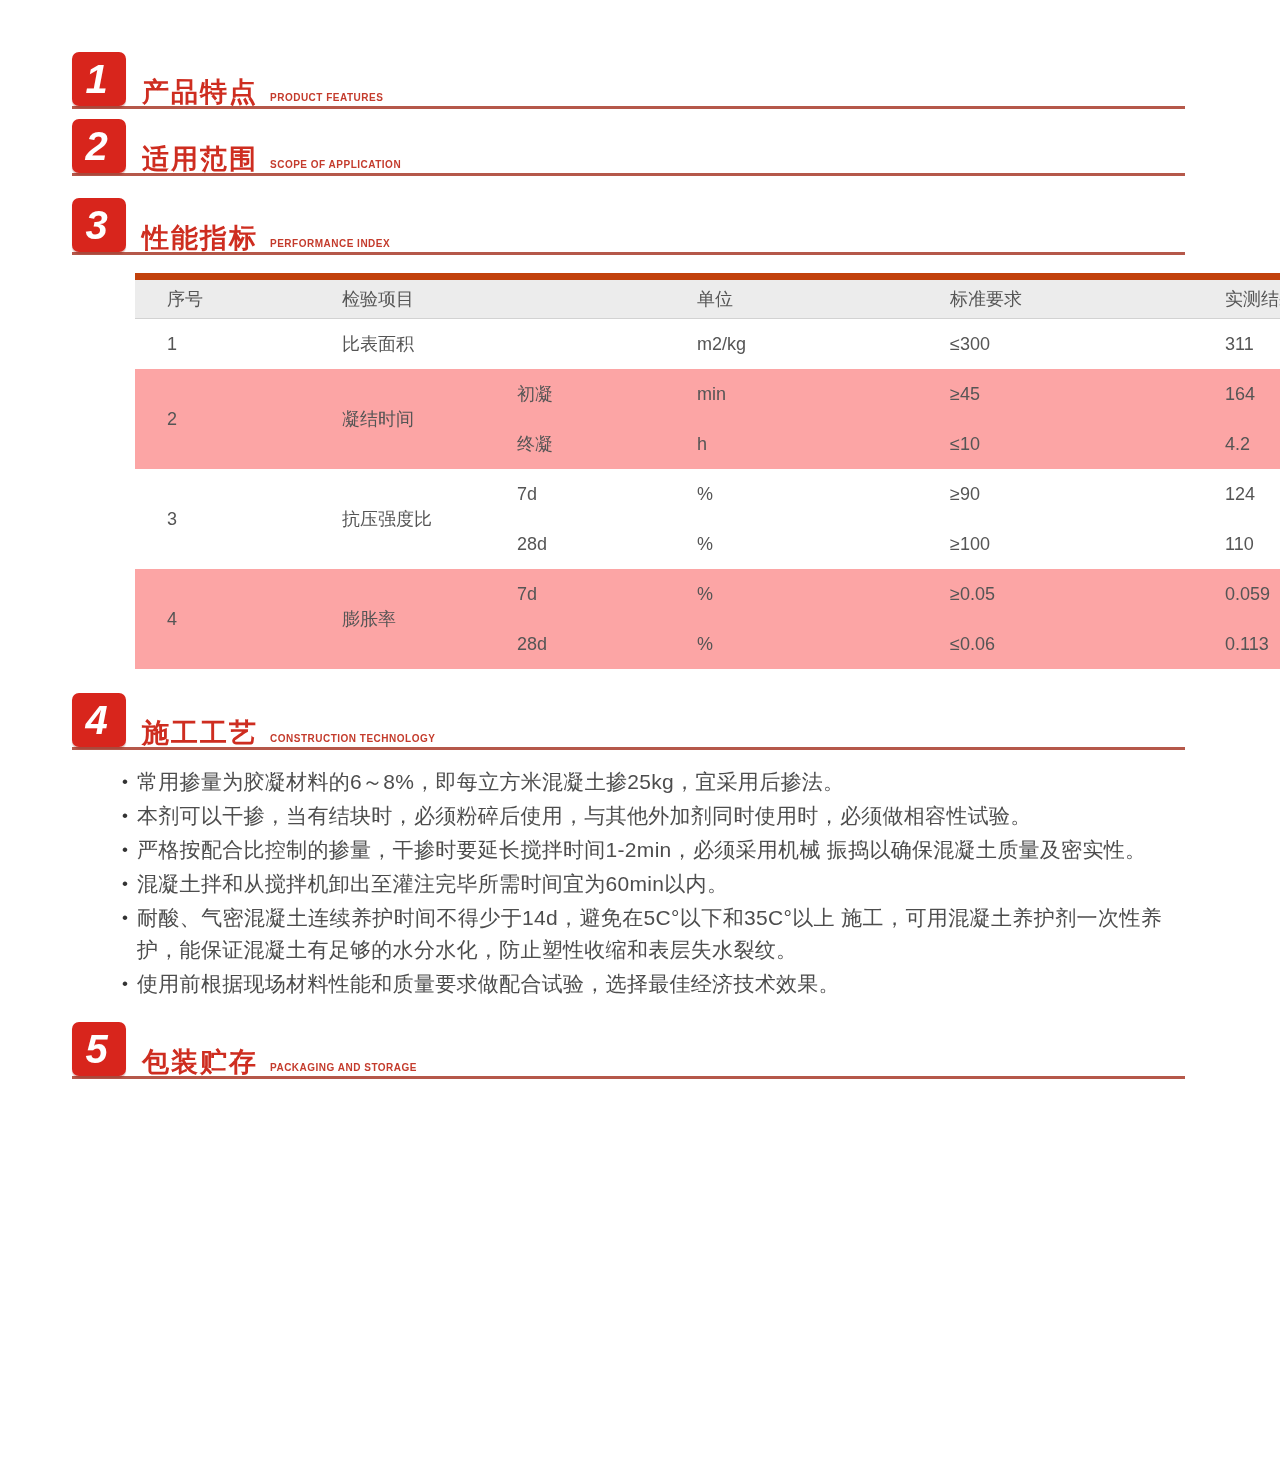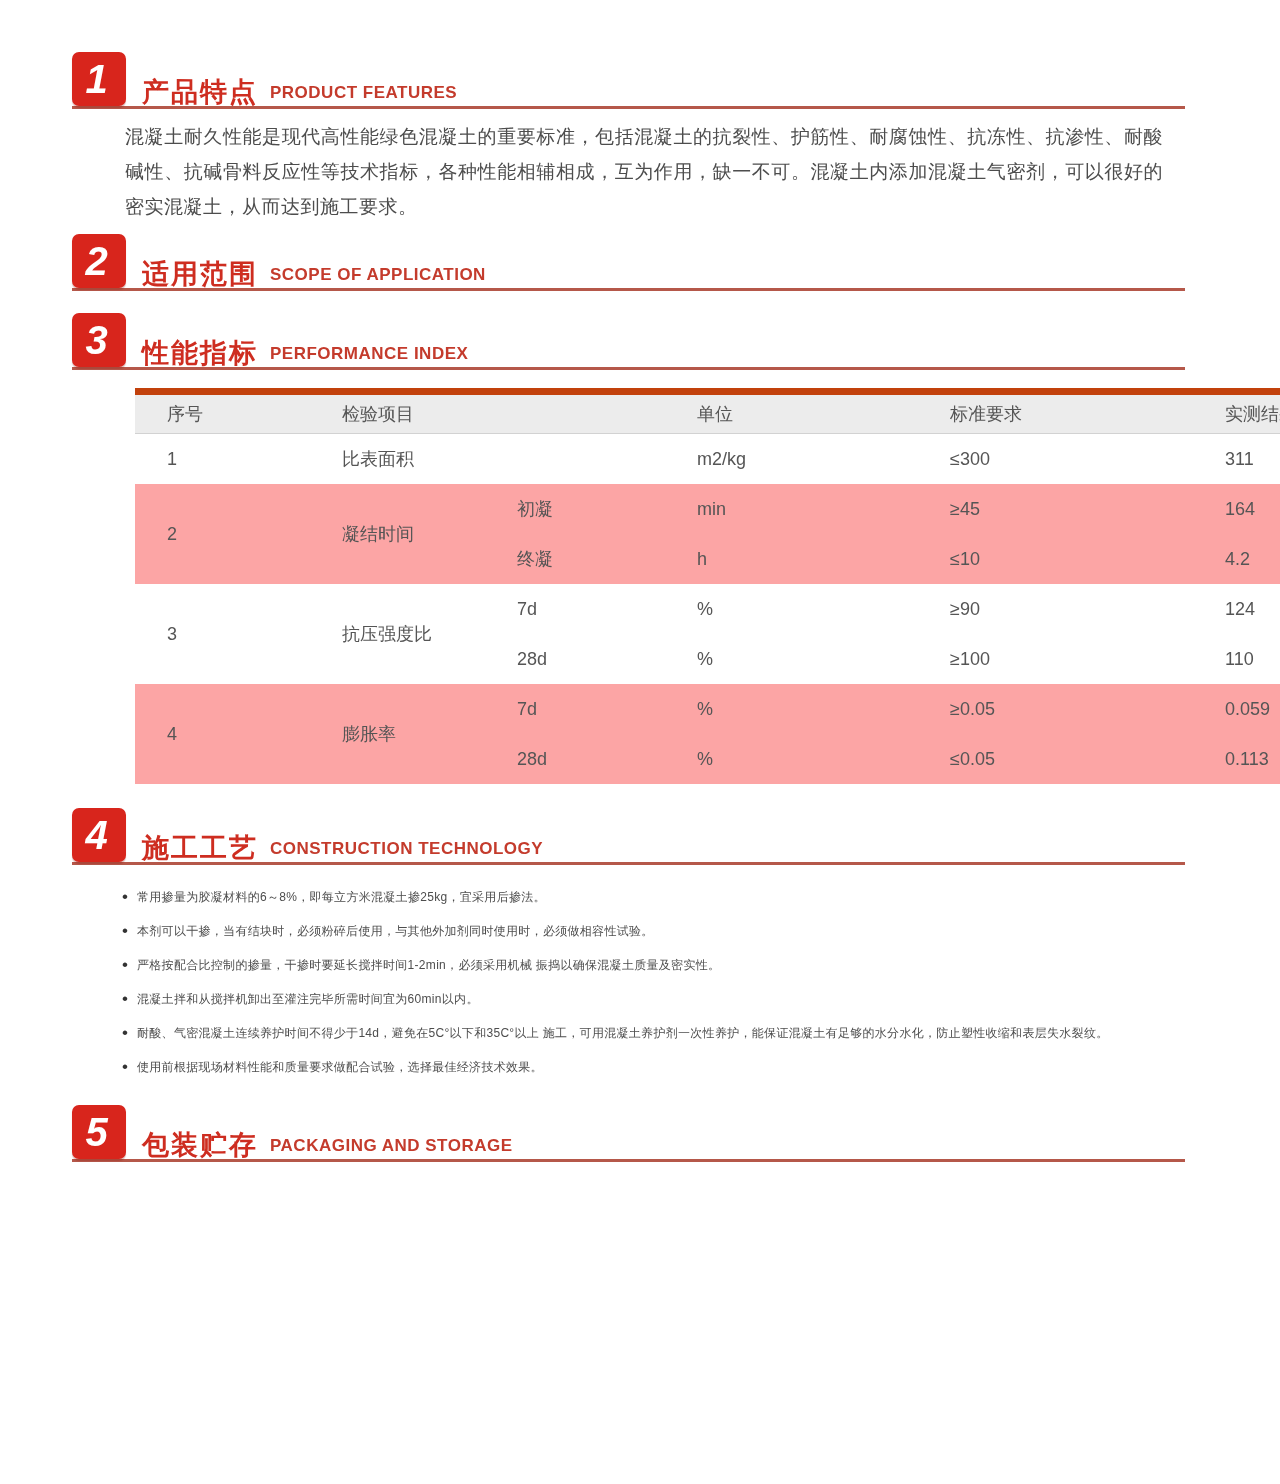--- a/index.html
+++ b/index.html
@@ -18,21 +18,21 @@
     color:#ffffff;font-size:40px;font-weight:bold;font-style:italic;
     display:flex;align-items:center;justify-content:center;
     line-height:1;flex:0 0 auto;padding-right:5px;box-sizing:border-box;
     box-shadow:0 2px 1px rgba(140,20,12,.25);
   }
   .sec-title{
     margin:0 0 -2px 16px;font-size:27px;font-weight:bold;color:#ce2d20;
     letter-spacing:2px;line-height:1.1;
   }
   .sec-sub{
-    margin:0 0 3px 12px;font-size:17px;font-weight:bold;color:#c43b2c;
+    margin:0 0 3px 12px;font-size:10px;font-weight:bold;color:#c43b2c;
     letter-spacing:.5px;
   }
   
   .para{
     margin:10px 0 0 53px;width:1038px;font-size:19px;line-height:35px;
     text-align:justify;color:#4d4d4d;letter-spacing:.5px;
   }
   .mt50{margin-top:50px;}
   .mt8{margin-top:8px;}
   .mt20{margin-top:20px;}
@@ -51,21 +51,21 @@
   .c6{width:190px;padding-left:45px !important;}
   tr.hd td{
     height:38px;background:#ececec;
     border-top:7px solid #c2410c;border-bottom:1px solid #d2d2d2;
   }
   tr.body-row td{height:50px;}
   tr.g td{background:#fca5a5;}
   
   ul.bullets{
     list-style:none;margin:16px 0 0 0;padding:0 0 0 50px;width:1040px;
-    font-size:12px;color:#4d4d4d;
+    font-size:21px;color:#4d4d4d;
   }
   ul.bullets li{
     position:relative;padding-left:15px;line-height:32px;margin-bottom:2px;
     text-align:justify;letter-spacing:.3px;
   }
   ul.bullets li::before{
     content:"•";position:absolute;left:0;top:0;color:#333;font-size:17px;
   }
   ul.bullets.wide li{line-height:35px;margin-bottom:0;}
 </style>
@@ -73,21 +73,20 @@
 <body>
 
 <div class="page">
 
   <section>
     <div class="sec-head mt50">
       <div class="num-box">1</div>
       <h2 class="sec-title">产品特点</h2>
       <span class="sec-sub">PRODUCT FEATURES</span>
     </div>
-    <p class="para">混凝土耐久性能是现代高性能绿色混凝土的重要标准，包括混凝土的抗裂性、护筋性、耐腐蚀性、抗冻性、抗渗性、耐酸碱性、抗碱骨料反应性等技术指标，各种性能相辅相成，互为作用，缺一不可。混凝土内添加混凝土气密剂，可以很好的密实混凝土，从而达到施工要求。</p>
   </section>
 
   <section>
     <div class="sec-head mt8">
       <div class="num-box">2</div>
       <h2 class="sec-title">适用范围</h2>
       <span class="sec-sub">SCOPE OF APPLICATION</span>
     </div>
   </section>
 
@@ -152,21 +151,21 @@
           <td class="c1" rowspan="2">4</td>
           <td class="c2" rowspan="2">膨胀率</td>
           <td class="c3">7d</td>
           <td class="c4">%</td>
           <td class="c5">≥0.05</td>
           <td class="c6">0.059</td>
         </tr>
         <tr class="body-row g">
           <td class="c3">28d</td>
           <td class="c4">%</td>
-          <td class="c5">≤0.05</td>
+          <td class="c5">≤0.06</td>
           <td class="c6">0.113</td>
         </tr>
       </tbody>
     </table>
   </section>
 
   <section>
     <div class="sec-head mt22">
       <div class="num-box">4</div>
       <h2 class="sec-title">施工工艺</h2>

